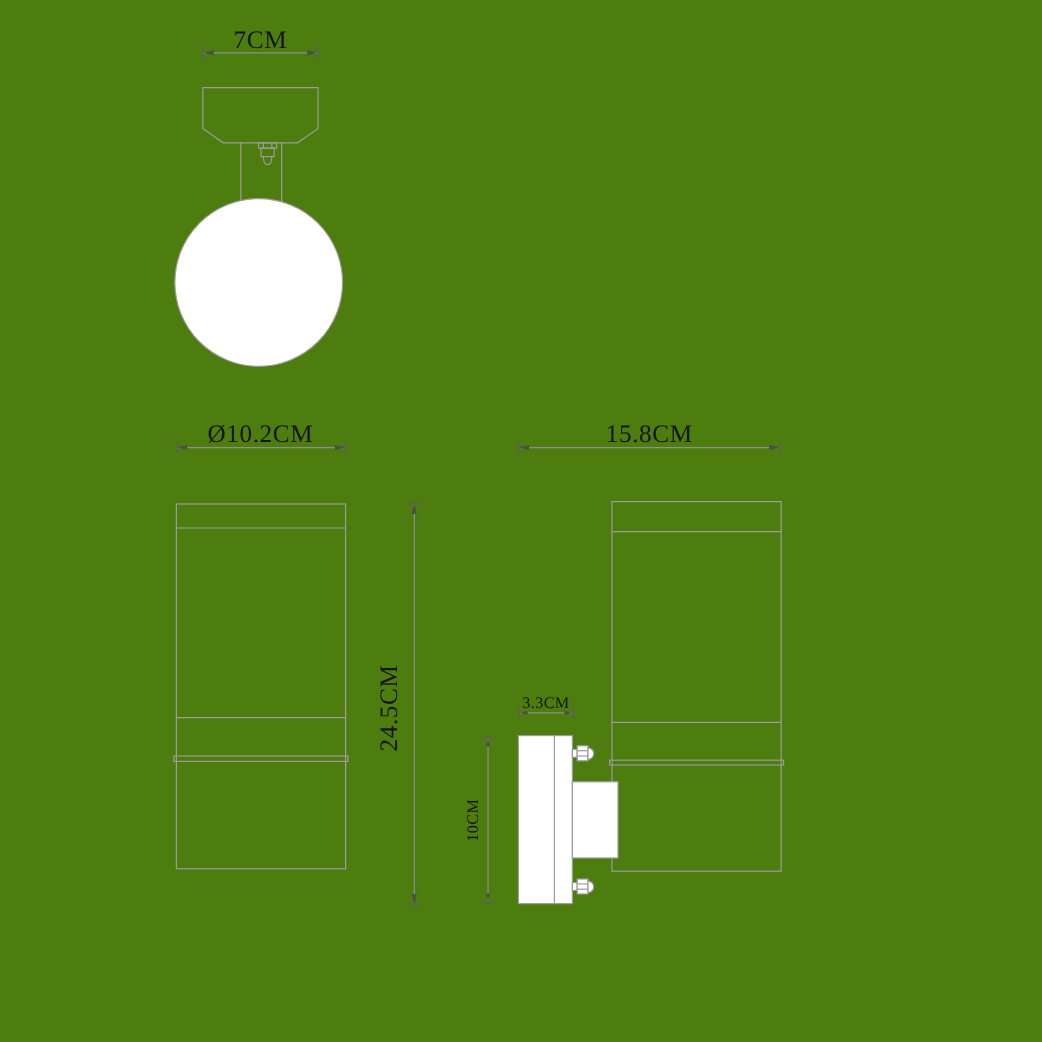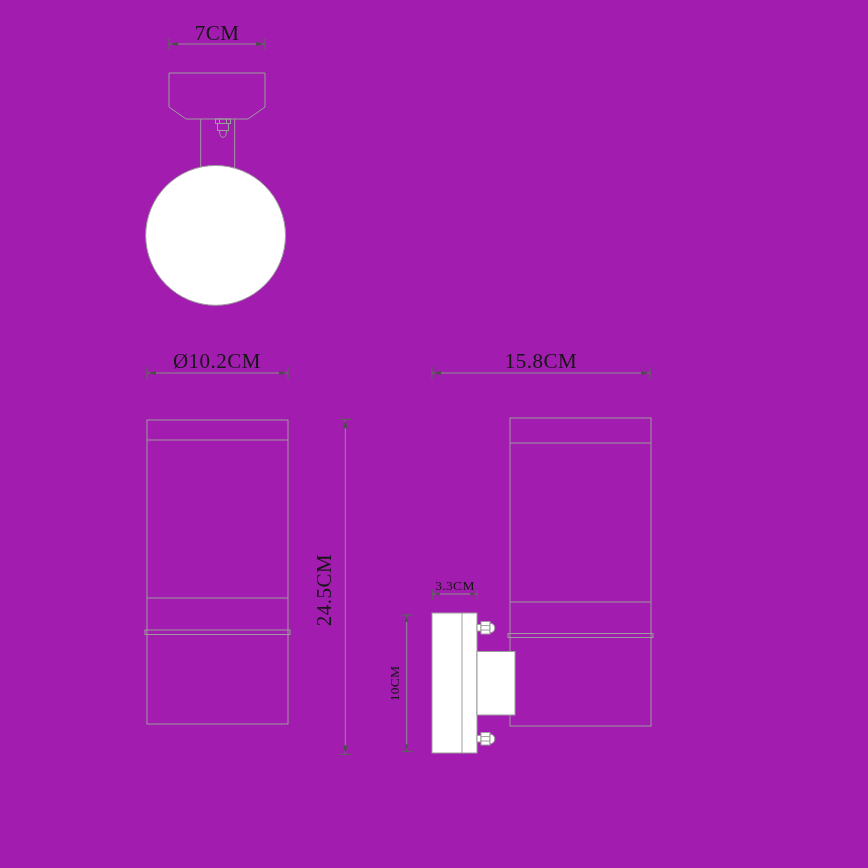--- a/index.html
+++ b/index.html
@@ -7,21 +7,21 @@
     padding: 0;
     background: #ffffff;
     width: 868px;
     height: 868px;
     font-family: "Liberation Serif", serif;
   }
   .stage {
     position: relative;
     width: 868px;
     height: 868px;
-    background: #a21caf;
+    background: #4d7c0f;
     overflow: hidden;
   }
   svg { display: block; }
   .obj {
     fill: none;
     stroke: #9c9c9c;
     stroke-width: 1;
   }
   .obj-filled {
     fill: #ffffff;

